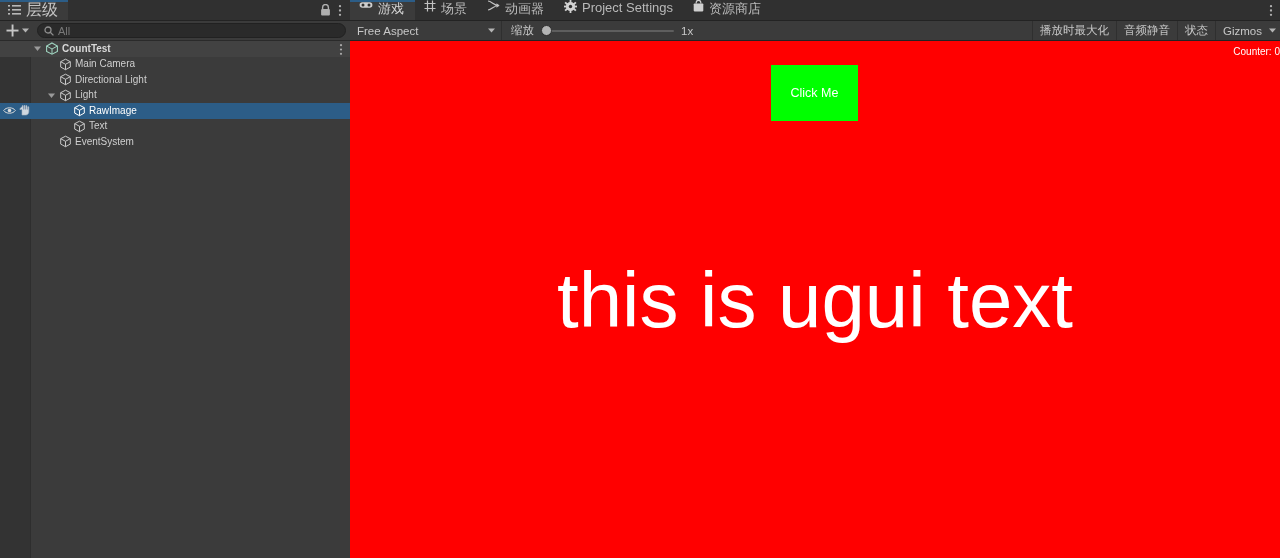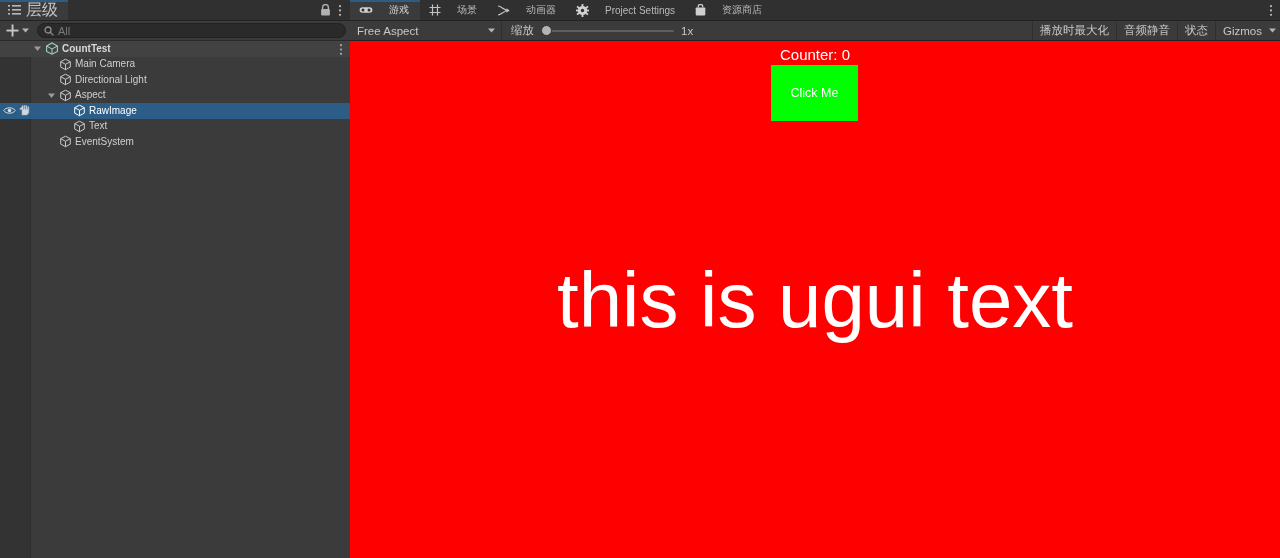--- a/index.html
+++ b/index.html
@@ -101,22 +101,22 @@
   #gameview {
     position: absolute; left: 350px; top: 0; right: 0; bottom: 0;
     background: #3b3b3b; display: flex; flex-direction: column;
   }
   .g-tabbar {
     height: 21px; flex: 0 0 21px; background: #303030;
     display: flex; align-items: stretch;
     border-bottom: 1px solid #232323;
   }
   .g-tab {
-    position: relative; display: flex; align-items: center; gap: 16px;
-    padding: 0 11px 0 9px; color: #b9b9b9; font-size: 10px;
+    position: relative; display: flex; align-items: flex-start; gap: 5px;
+    padding: 0 11px 0 9px; color: #b9b9b9; font-size: 13px;
   }
   .g-tab.active { background: #3b3b3b; color: #d6d6d6; }
   .g-tab.active::before {
     content: ""; position: absolute; left: 0; right: 0; top: 0; height: 2px;
     background: #2c5d87;
   }
   .g-tab svg { display: block; }
   .g-tabbar-fill { flex: 1 1 auto; }
   .g-tabbar-right { display: flex; align-items: center; padding-right: 7px; }
 
@@ -141,22 +141,22 @@
     height: 100%; display: flex; align-items: center; padding: 0 7px;
     color: #c7c7c7; font-size: 11.5px; border-left: 1px solid #2f2f2f;
   }
   .tbtn.gizmos { padding-right: 4px; border-right: 0; }
   .tbtn .caret-dn { margin-left: 7px; }
 
   .g-canvas {
     position: relative; flex: 1 1 auto; overflow: hidden;
   }
   .ugui-counter {
-    position: absolute; left: 0; right: 0; text-align: center;
-    color: #ffffff; font-size: 15px; line-height: 1;
+    position: absolute; left: 0; right: 0; text-align: right;
+    color: #ffffff; font-size: 10px; line-height: 1;
   }
   .ugui-button {
     position: absolute;
     display: flex; align-items: center; justify-content: center;
     color: #ffffff; font-size: 12.5px;
   }
   .ugui-text {
     position: absolute; left: 0; right: 0; text-align: center;
     color: #ffffff; font-size: 78px; line-height: 1;
     font-family: "Liberation Sans", sans-serif; font-weight: 400;
@@ -260,21 +260,21 @@
           <div class="row">
             <div class="vis-cell"></div>
             <div class="rowmain" style="margin-left: 47px;">
               <svg class="twisty" viewBox="0 0 9 9">
          <path d="M1 2.4 L8 2.4 L4.5 7 Z" fill="#9a9a9a"></path>
               </svg>
               <svg class="ico-go" viewBox="0 0 13 13">
     <path d="M6.5 1.2 L11.3 3.7 L11.3 9.1 L6.5 11.7 L1.7 9.1 L1.7 3.7 Z" fill="none" stroke="#c8c8c8" stroke-width="1"></path>
     <path d="M1.7 3.7 L6.5 6.3 L11.3 3.7 M6.5 6.3 L6.5 11.7" fill="none" stroke="#c8c8c8" stroke-width="1"></path>
   </svg>
-              <span class="rowlabel">Aspect</span>
+              <span class="rowlabel">Light</span>
             </div>
           </div>
           <div class="row selected">
             <div class="vis-cell">
               <svg class="eye-ico" viewBox="0 0 13 9">
     <path d="M0.7 4.5 C3 0.9 10 0.9 12.3 4.5 C10 8.1 3 8.1 0.7 4.5 Z" fill="none" stroke="#dcdcdc" stroke-width="1"></path>
     <circle cx="6.5" cy="4.5" r="1.8" fill="#dcdcdc"></circle>
   </svg>
               <svg class="hand-ico" viewBox="0 0 11 11">
     <path d="M3 10 L3 5.2 C3 4.5 2.2 3.9 1.6 4.4 L1 5 L1.1 3.6 L3.2 1.4

